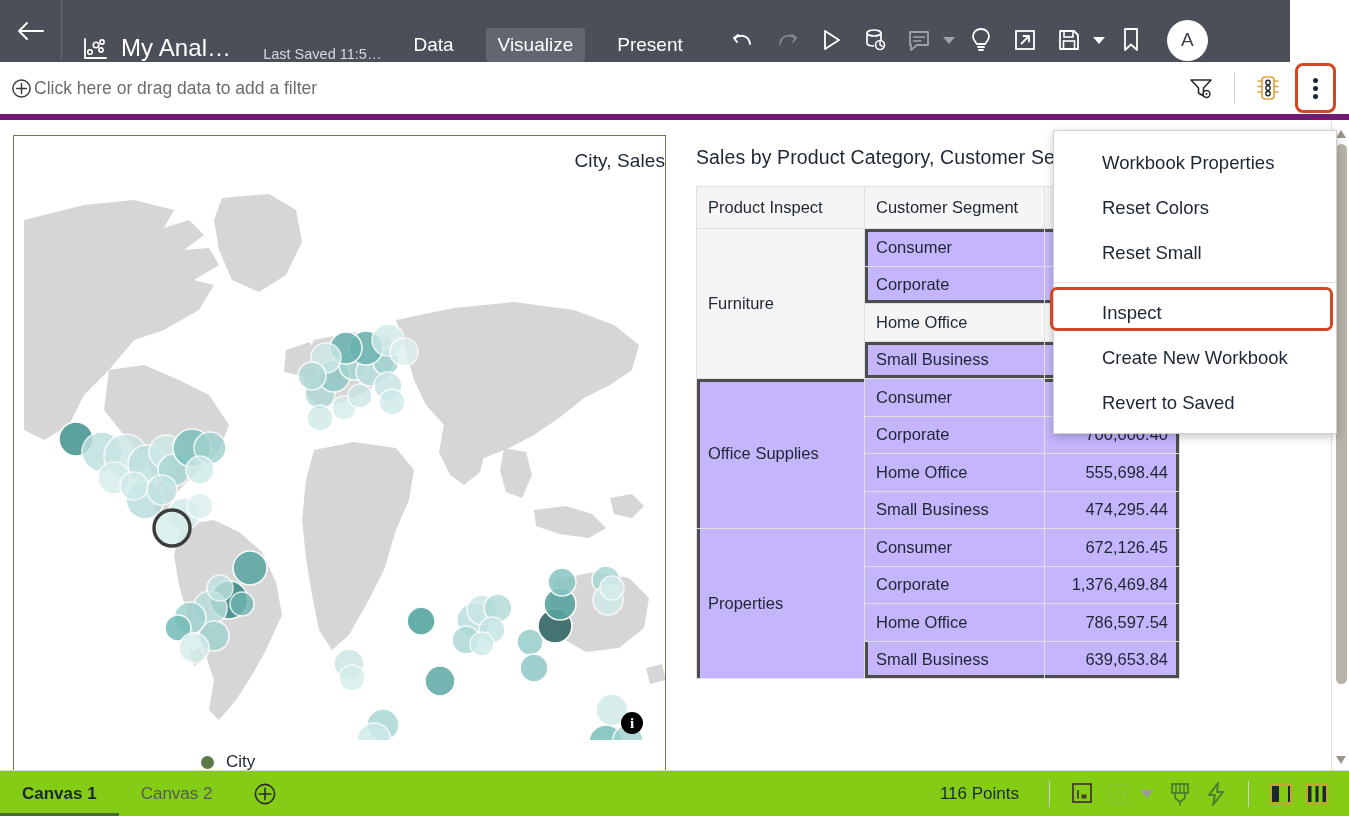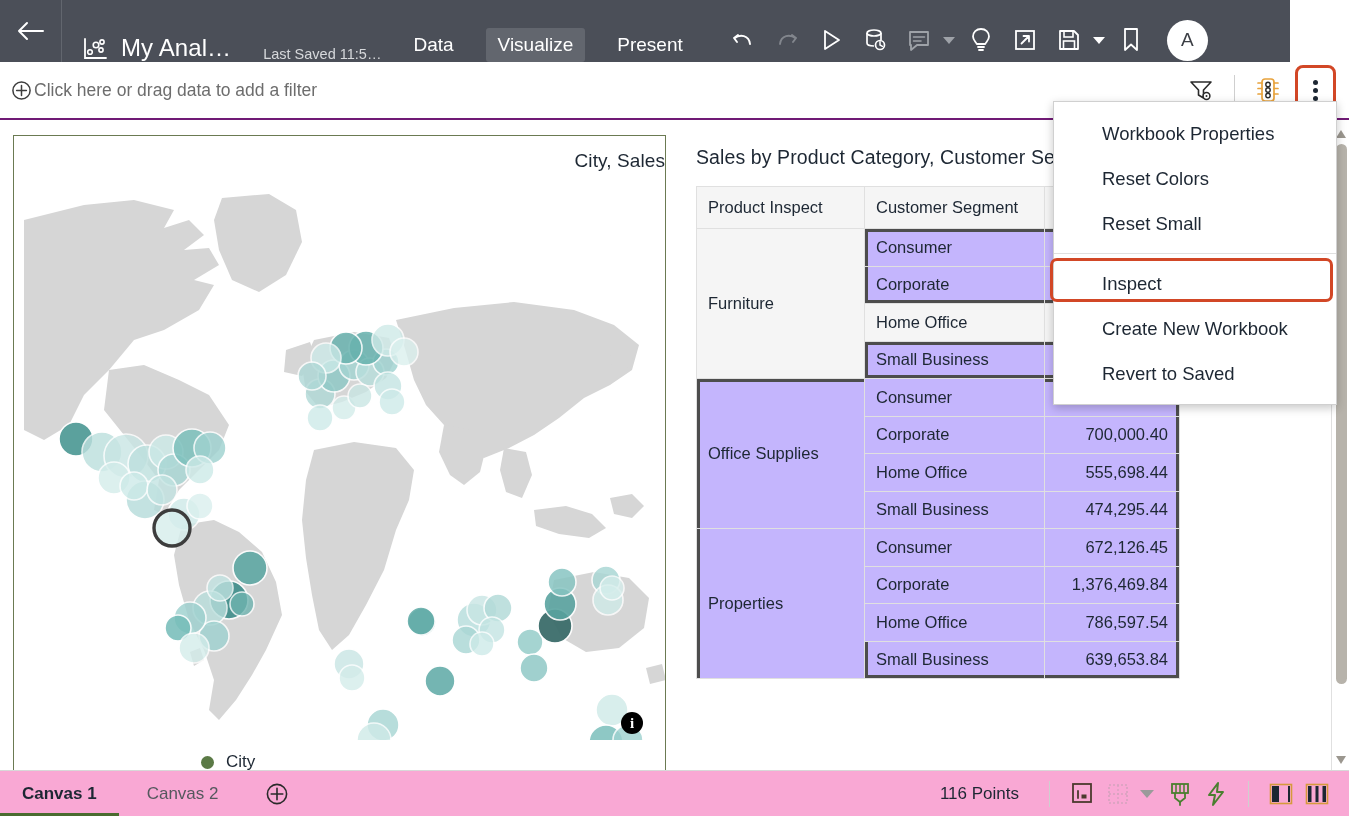--- a/index.html
+++ b/index.html
@@ -46,21 +46,21 @@
   }
   .avatar {
     width:41px;height:41px;border-radius:50%;background:#ffffff;color:#3c3f45;
     display:flex;align-items:center;justify-content:center;font-size:19px;
     margin-left:14px; cursor:pointer;
   }
 
   
   .filterbar {
     position:absolute; top:62px; left:0; width:1349px; height:58px;
-    background:#ffffff; border-bottom:2px solid #701a75;
+    background:#ffffff; border-bottom:6px solid #701a75;
     display:flex; align-items:center;
   }
   .filter-prompt {
     display:flex; align-items:center; margin-left:11px; cursor:pointer;
     color:#6d6d6d; font-size:17.5px;
   }
   .filter-prompt .plus { margin-right:2px; display:flex; }
   .fb-right { margin-left:auto; display:flex; align-items:center; }
   .fb-btn { width:42px;height:42px;display:flex;align-items:center;justify-content:center;cursor:pointer; }
   .fb-sep { width:1px; height:30px; background:#cfcfcf; margin:0 12px; }
@@ -135,39 +135,39 @@
   }
   .vscroll .arrow-up { top:6px; }
   .vscroll .arrow-dn { bottom:6px; }
   .vthumb {
     position:absolute; left:4px; top:24px; width:11px; height:540px;
     background:#b7b3ab; border-radius:6px; cursor:pointer;
   }
 
   
   .menu {
-    position:absolute; left:1053px; top:101px; width:284px;
+    position:absolute; left:1053px; top:130px; width:284px;
     background:#ffffff; border:1px solid #d0d0d0;
     box-shadow:0 3px 9px rgba(0,0,0,.22); z-index:50; padding:9px 0 8px 0;
   }
   .menu-item {
     height:45px; display:flex; align-items:center; padding-left:48px;
     font-size:18.5px; color:#1d2733; cursor:pointer; white-space:nowrap;
   }
   .menu-sep { height:1px; background:#e0e0e0; margin:7px 0; }
   .menu-hl {
     position:absolute; left:-4px; top:156px; width:283px; height:44px;
     border:3px solid #d24726; border-radius:7px; pointer-events:none; z-index:60;
   }
 
   
   .bottombar {
     position:absolute; left:0; bottom:0; width:1349px; height:46px;
-    background:#f9a8d4; border-top:1px solid #d8d8d8;
-    display:flex; align-items:center;gap:6px;
+    background:#84cc16; border-top:1px solid #d8d8d8;
+    display:flex; align-items:center;
   }
   .ctab {
     font-size:17px; color:#1d2733; height:46px; display:flex; align-items:center;
     padding:0 22px; cursor:pointer; position:relative;
   }
   .ctab.active { font-weight:bold; }
   .ctab.active::after {
     content:""; position:absolute; left:0; bottom:0; width:100%; height:4px; background:#4a6b2f;
   }
   .ctab.inactive { color:#55585e; }

